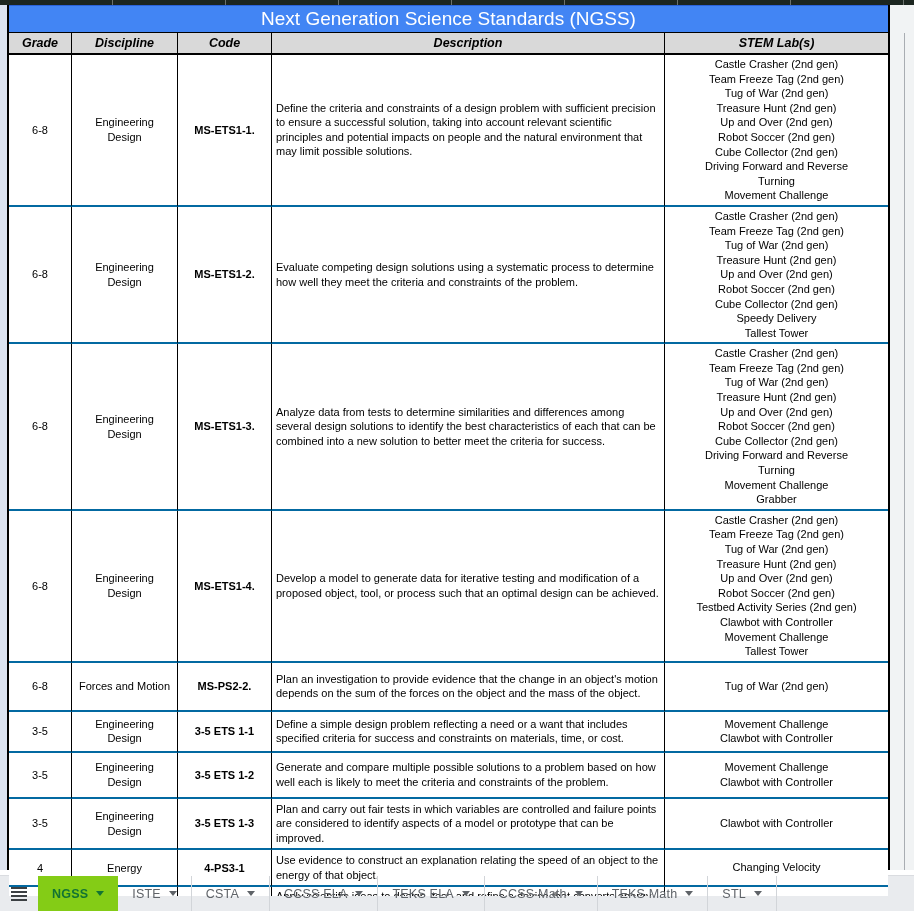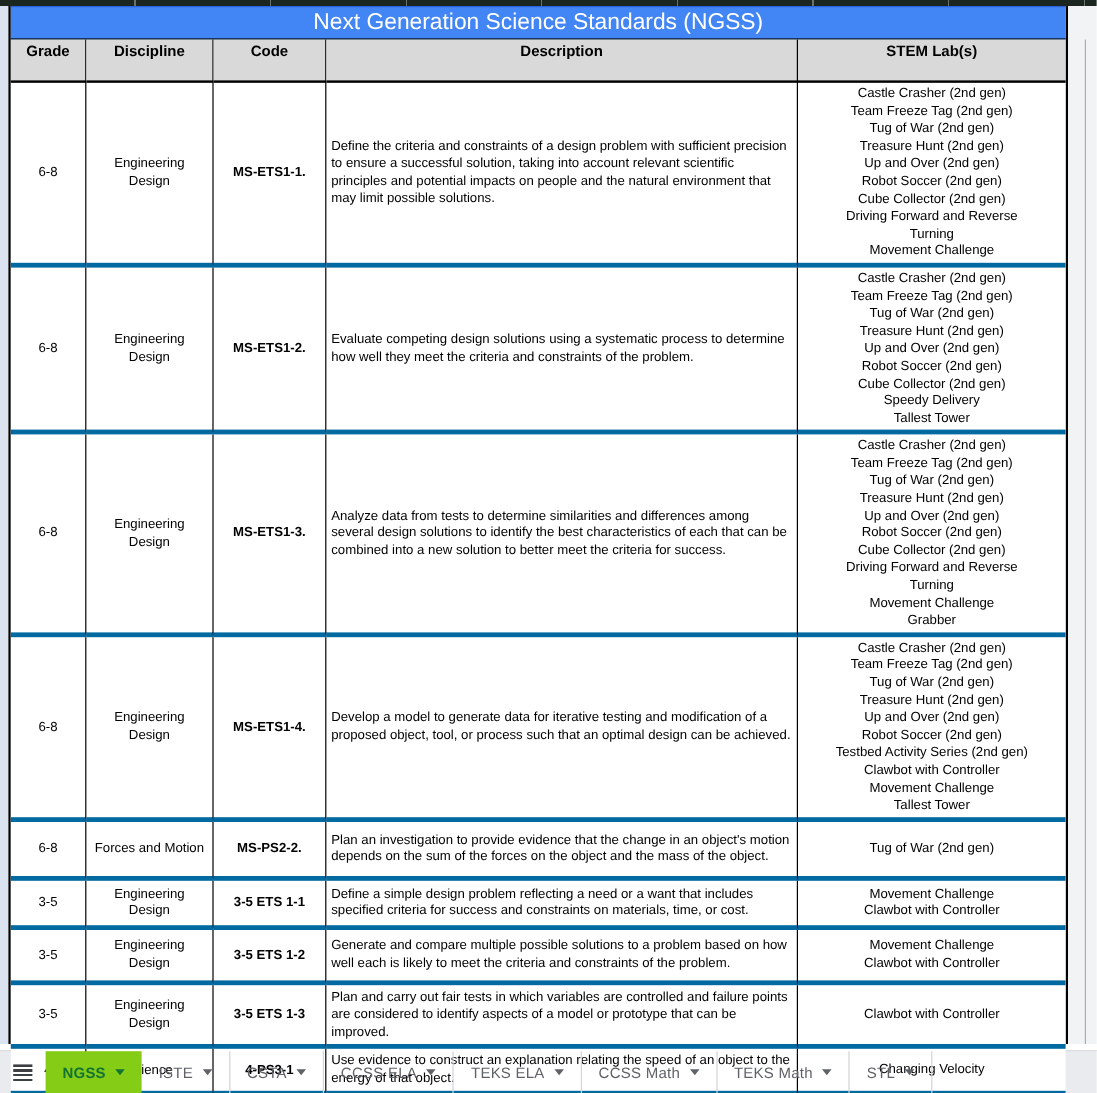--- a/index.html
+++ b/index.html
@@ -21,31 +21,31 @@
 
   .table-wrap { width: 883px; border-left: 2px solid #000; border-right: 2px solid #000; }
 
   .title-bar {
     height: 28px; background: var(--title-bar, #4285f4);
     border-top: 1px solid #2b63d9; border-bottom: 1px solid #000;
     color: #ffffff; font-size: 19px; text-align: center; line-height: 26px;
     overflow: hidden; white-space: nowrap;
   }
 
-  .header-row { display: grid; grid-template-columns: 63px 106px 94px 393px 223px; height: 36px; }
+  .header-row { display: grid; grid-template-columns: 63px 106px 94px 393px 223px; height: 22px; font-style: italic; }
   .hcell {
     background: var(--header-bg, #d9d9d9); border-right: 1px solid #000; border-bottom: 2px solid #000;
     font-size: 12.5px; font-weight: bold; text-align: center; line-height: 20px; color: #000;
     overflow: hidden;
   }
   .hcell:last-child { border-right: none; }
 
   .trow { display: grid; grid-template-columns: 63px 106px 94px 393px 223px; background: #fff; }
   .cell {
-    border-right: 1px solid #000; border-bottom: 4px solid #0369a1;
+    border-right: 1px solid #000; border-bottom: 2px solid #0369a1;
     font-size: 11px; color: #000; display: flex; align-items: center; justify-content: center;
     text-align: center; line-height: 14.5px; overflow: hidden;
   }
   .cell:last-child { border-right: none; }
   .cell.disc { padding: 2px 6px; }
   .cell.code { padding: 2px 2px; font-weight: bold; }
   .cell.desc { justify-content: flex-start; text-align: left; padding: 3px 4px; }
   .cell.labs { padding: 2px 2px; white-space: pre-line; line-height: 14.6px; }
 
   .trow.partial { height: 9px; overflow: hidden; }
@@ -190,21 +190,21 @@
           </div>
           <div class="trow" style="min-height: 44px;">
             <div class="cell grade">3-5</div>
             <div class="cell disc">Engineering Design</div>
             <div class="cell code">3-5 ETS 1-3</div>
             <div class="cell desc">Plan and carry out fair tests in which variables are controlled and failure points are considered to identify aspects of a model or prototype that can be improved.</div>
             <div class="cell labs">Clawbot with Controller</div>
           </div>
           <div class="trow" style="min-height: 33px;">
             <div class="cell grade">4</div>
-            <div class="cell disc">Science</div>
+            <div class="cell disc">Energy</div>
             <div class="cell code">4-PS3-1</div>
             <div class="cell desc">Use evidence to construct an explanation relating the speed of an object to the energy of that object.</div>
             <div class="cell labs">Changing Velocity</div>
           </div>
           <div class="trow partial">
             <div class="cell grade"></div>
             <div class="cell disc"></div>
             <div class="cell code"></div>
             <div class="cell desc">Apply scientific ideas to design, test, and refine a device that converts energy from one form to another.</div>
             <div class="cell labs"></div>

